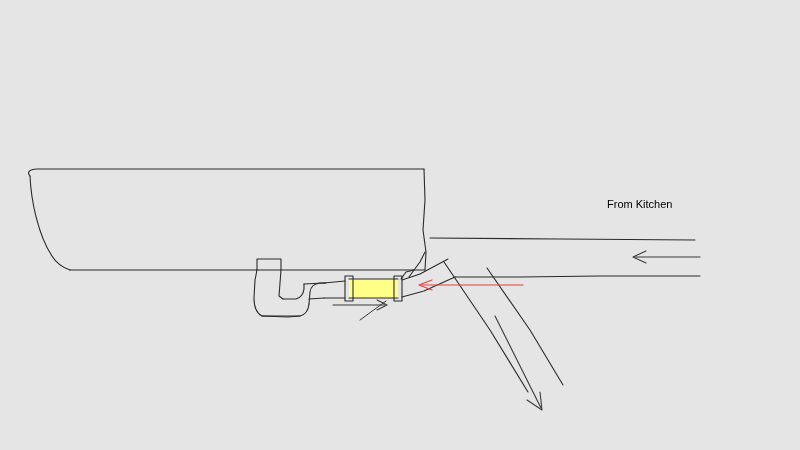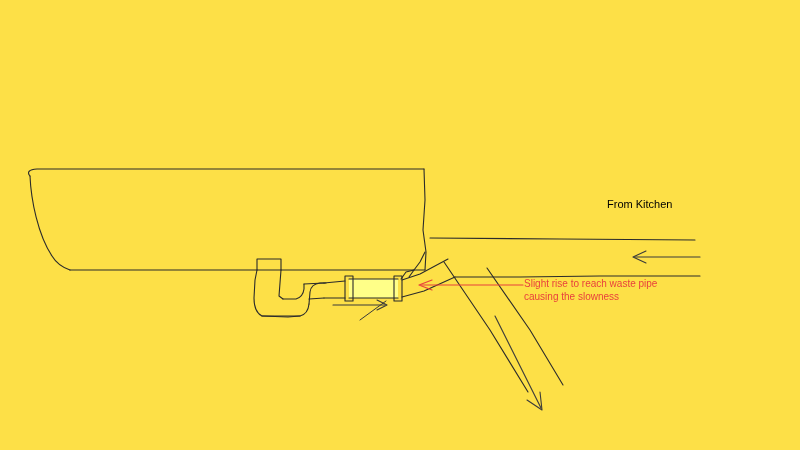--- a/index.html
+++ b/index.html
@@ -8,21 +8,21 @@
     padding: 0;
     background: #ffffff;
   }
   body {
     font-family: "Liberation Sans", sans-serif;
   }
   #canvas {
     position: relative;
     width: 800px;
     height: 450px;
-    background: #fde047;
+    background: #e5e5e5;
     overflow: hidden;
   }
   #sketch {
     position: absolute;
     left: 0;
     top: 0;
     width: 800px;
     height: 450px;
   }
   .anno {
@@ -159,16 +159,14 @@
     <g fill="none" stroke="#e8413c" stroke-width="1.2" stroke-linecap="round" stroke-linejoin="round">
       <path d="M 523 285 L 421 285"></path>
       <path d="M 432 280 L 419 285 L 432 290"></path>
     </g>
 
   </svg>
 
   <div class="anno" id="label-from-kitchen">From Kitchen</div>
 
 
-  <div class="anno" id="label-rise">Slight rise to reach waste pipe
-causing the slowness</div>
 
 </div>
 
 </body></html>

